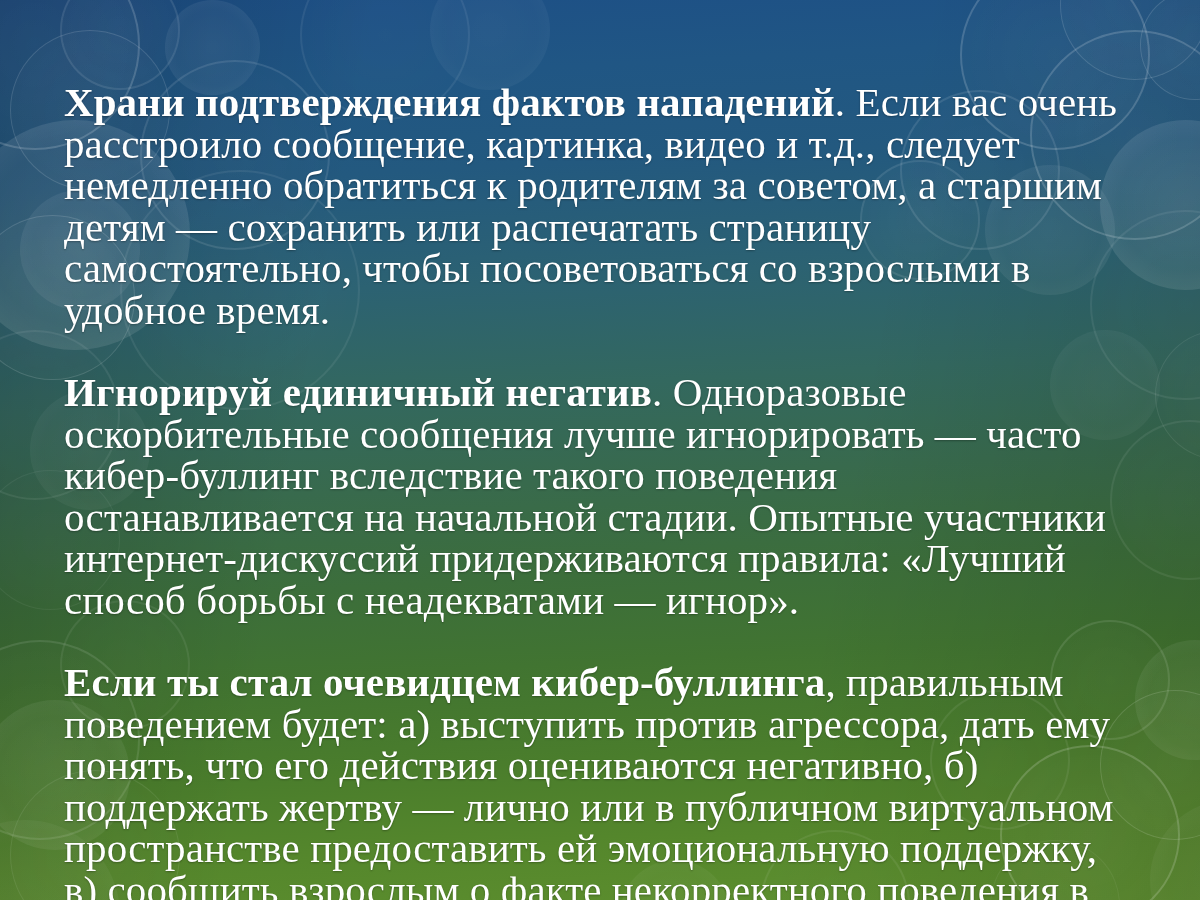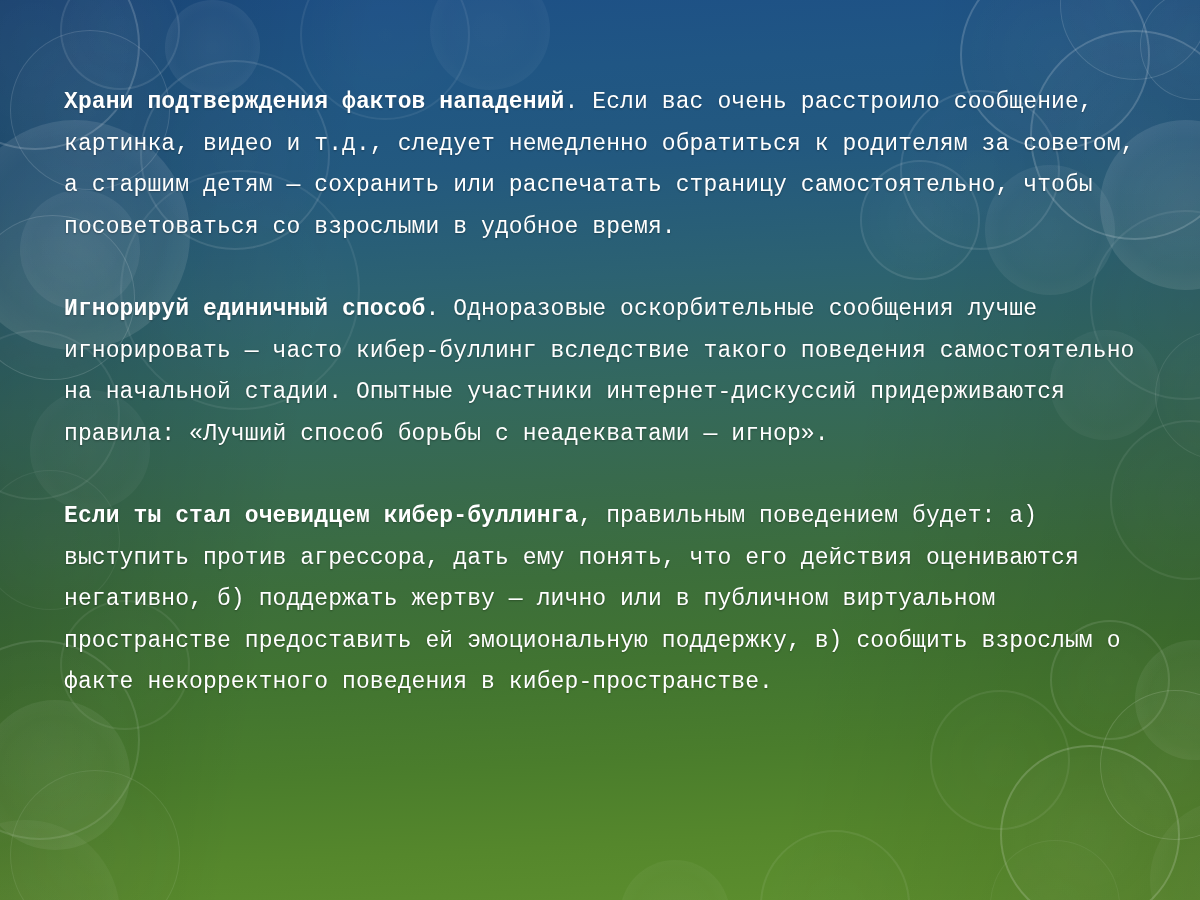--- a/index.html
+++ b/index.html
@@ -68,27 +68,26 @@
 
   
   #content {
     position: absolute;
     left: 64px;
     top: 82px;
     width: 1072px;
   }
   .para {
     color: #ffffff;
-    font-size: 23px;
+    font-size: 41px;
     line-height: 41.5px;
     letter-spacing: .1px;
     text-shadow: 0 1px 2px rgba(0,0,0,0.30);
     margin: 0 0 41px 0;
     text-align: left;
-    font-family: Liberation Mono, monospace;
   }
   .para:last-child { margin-bottom: 8px; }
   .lead { font-weight: bold; }
 </style>
 </head>
 <body>
 
 <div id="slide">
 
   <div id="bokeh">
@@ -139,18 +138,18 @@
     <div class="bk ring thin dim2" style="left:990px; top:840px; width:130px; height:130px;"></div>
 
     <div class="bk ring dim2" style="left:760px;  top:830px;  width:150px; height:150px;"></div>
     <div class="bk disc dim2" style="left:620px;  top:860px;  width:110px; height:110px;"></div>
   </div>
 
   <div id="content">
 
     <p class="para"><span class="lead">Храни подтверждения фактов нападений</span><span>. Если вас очень расстроило сообщение, картинка, видео и т.д., следует немедленно обратиться к родителям за советом, а старшим детям — сохранить или распечатать страницу самостоятельно, чтобы посоветоваться со взрослыми в удобное время.</span></p>
 
-    <p class="para"><span class="lead">Игнорируй единичный способ</span><span>. Одноразовые оскорбительные сообщения лучше игнорировать — часто кибер-буллинг вследствие такого поведения самостоятельно на начальной стадии. Опытные участники интернет-дискуссий придерживаются правила: «Лучший способ борьбы с неадекватами — игнор».</span></p>
+    <p class="para"><span class="lead">Игнорируй единичный негатив</span><span>. Одноразовые оскорбительные сообщения лучше игнорировать — часто кибер-буллинг вследствие такого поведения останавливается на начальной стадии. Опытные участники интернет-дискуссий придерживаются правила: «Лучший способ борьбы с неадекватами — игнор».</span></p>
 
     <p class="para"><span class="lead">Если ты стал очевидцем кибер-буллинга</span><span>, правильным поведением будет: а) выступить против агрессора, дать ему понять, что его действия оцениваются негативно, б) поддержать жертву — лично или в публичном виртуальном пространстве предоставить ей эмоциональную поддержку, в) сообщить взрослым о факте некорректного поведения в кибер-пространстве.</span></p>
 
   </div>
 </div>
 
 </body></html>

